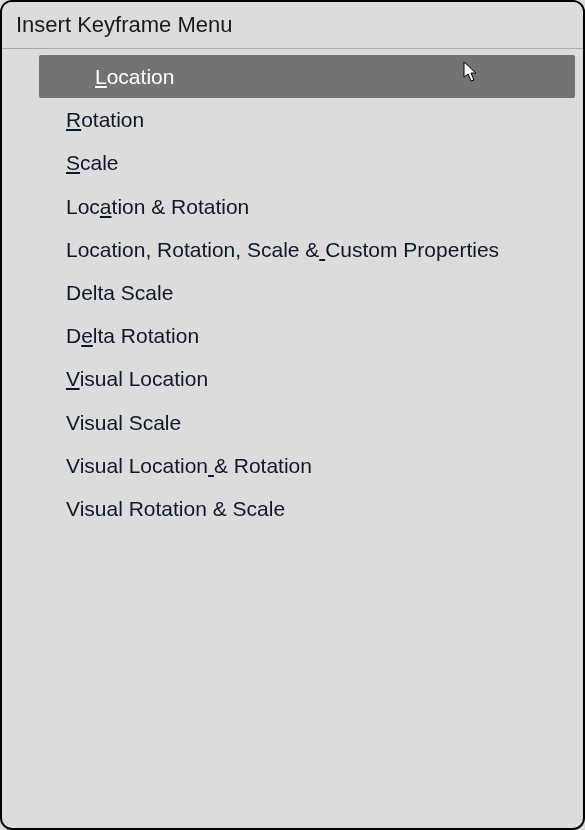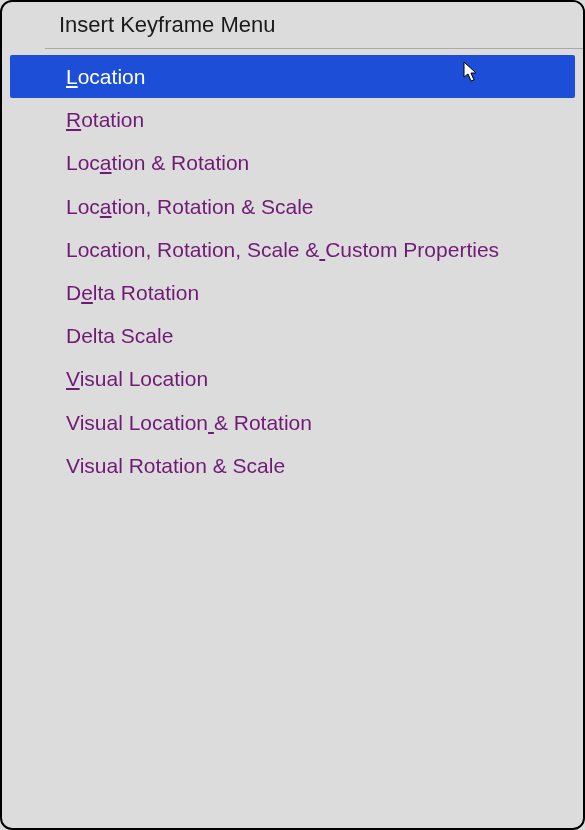--- a/index.html
+++ b/index.html
@@ -16,37 +16,37 @@
       font-family: Arial, Helvetica, sans-serif;
       overflow: hidden;
       position: relative;
     }
     .menu-title {
       padding: 10px 14px 10px 14px;
       font-size: 22px;
       color: #1a1a1a;
       border-bottom: 1px solid #aaa;
       background: #dcdcdc;
-      margin-left: 43px;
     }
     .menu-items {
       padding: 6px 8px 10px 8px;
     }
     .menu-item {
       padding: 9px 10px 9px 56px;
       font-size: 21px;
-      color: #701a75;
+      color: #0f172a;
       cursor: default;
       position: relative;
       line-height: 1.2;
     }
     .menu-item.highlighted {
-      background: #1d4ed8;
+      background: #737373;
       color: #fff;
       border-radius: 2px;
+      margin-left: 29px;
     }
     .mnemonic {
       text-decoration: underline;
       text-underline-offset: 2px;
     }
     .cursor {
       position: absolute;
       right: 94px;
       top: 6px;
       width: 18px;
@@ -62,21 +62,22 @@
 
 <div class="menu-title">Insert Keyframe Menu</div>
 
 <div class="menu-items">
     <div class="menu-item highlighted"><span class="mnemonic">L</span>ocation<span class="cursor">
         <svg width="16" height="22" viewBox="0 0 16 22">
           <path d="M1 1 L1 16 L5 13 L8 20 L11 19 L8 12 L13 12 Z" fill="#ffffff" stroke="#000" stroke-width="1"></path>
         </svg>
       </span></div>
     <div class="menu-item"><span class="mnemonic">R</span>otation</div>
+    <div class="menu-item"><span class="mnemonic">S</span>cale</div>
     <div class="menu-item">Loc<span class="mnemonic">a</span>tion &amp; Rotation</div>
-    <div class="menu-item">Loc<span class="mnemonic">a</span>tion, Rotation &amp; Scale</div>
     <div class="menu-item">Location, Rotation, Scale &amp;<span class="mnemonic"> </span>Custom Properties</div>
+    <div class="menu-item">Delta Scale</div>
     <div class="menu-item">D<span class="mnemonic">e</span>lta Rotation</div>
-    <div class="menu-item">Delta Scale</div>
     <div class="menu-item"><span class="mnemonic">V</span>isual Location</div>
+    <div class="menu-item">Visual Scale</div>
     <div class="menu-item">Visual Location<span class="mnemonic"> </span>&amp; Rotation</div>
     <div class="menu-item">Visual Rotation &amp; Scale</div>
   </div>
 
 </body></html>

